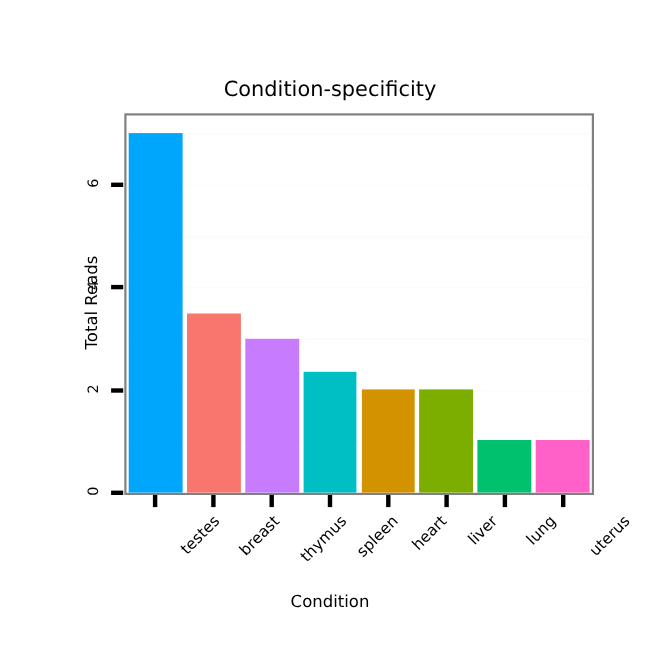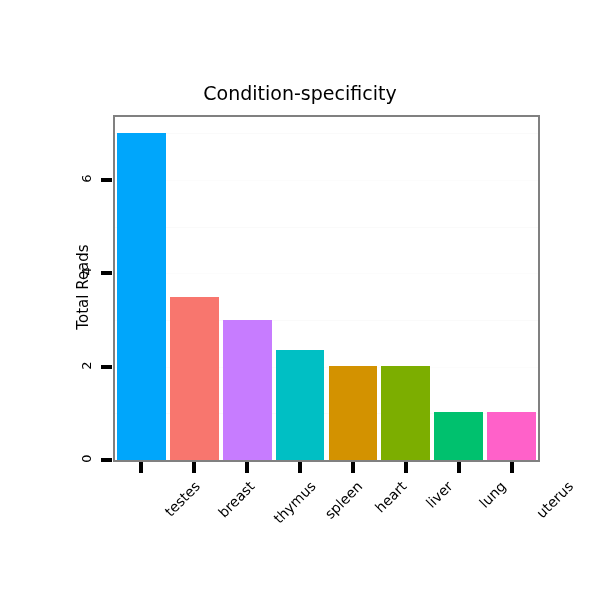--- a/index.html
+++ b/index.html
@@ -10,21 +10,21 @@
   body {
     width: 600px;
     height: 600px;
     font-family: "DejaVu Sans", "Liberation Sans", sans-serif;
     overflow: hidden;
     position: relative;
   }
 
   #plot-root {
     position: absolute;
-    left: 0; top: 12px;
+    left: 0; top: 0;
     width: 600px;
     height: 464px;
   }
 
   
   #chart-title {
     position: absolute;
     left: 0;
     top: 70px;
     width: 600px;
@@ -176,14 +176,15 @@
       <div class="x-tick-mark" style="left: 350.938px; top: 450px;"></div>
       <div class="x-tick-label" style="left: 360.938px; top: 466px;">heart</div>
       <div class="x-tick-mark" style="left: 403.812px; top: 450px;"></div>
       <div class="x-tick-label" style="left: 413.812px; top: 466px;">liver</div>
       <div class="x-tick-mark" style="left: 456.688px; top: 450px;"></div>
       <div class="x-tick-label" style="left: 466.688px; top: 466px;">lung</div>
       <div class="x-tick-mark" style="left: 509.562px; top: 450px;"></div>
       <div class="x-tick-label" style="left: 519.562px; top: 466px;">uterus</div>
     </div>
 
+  <div id="x-axis-title">Condition</div>
 
 </div>
 
 </body></html>

